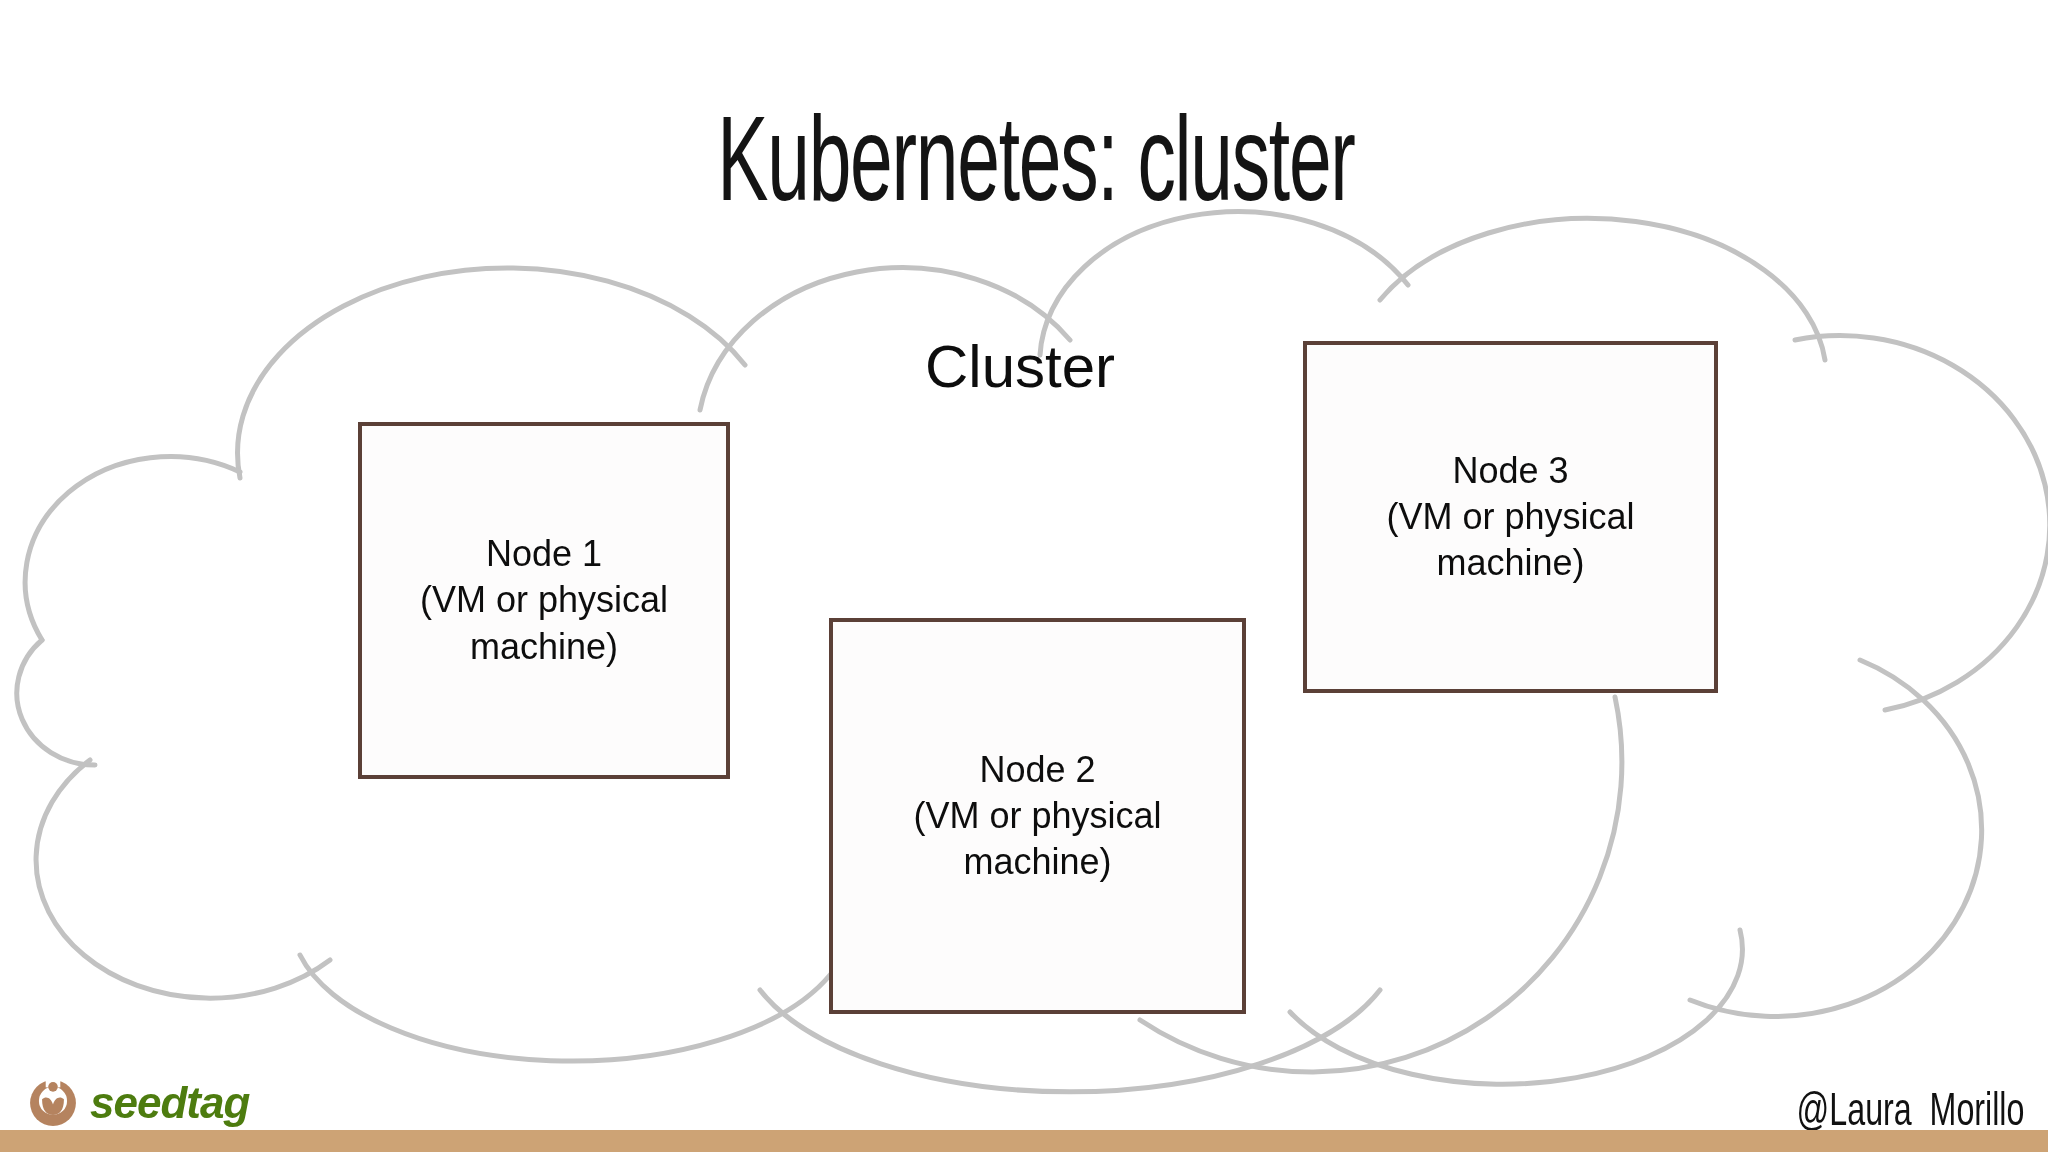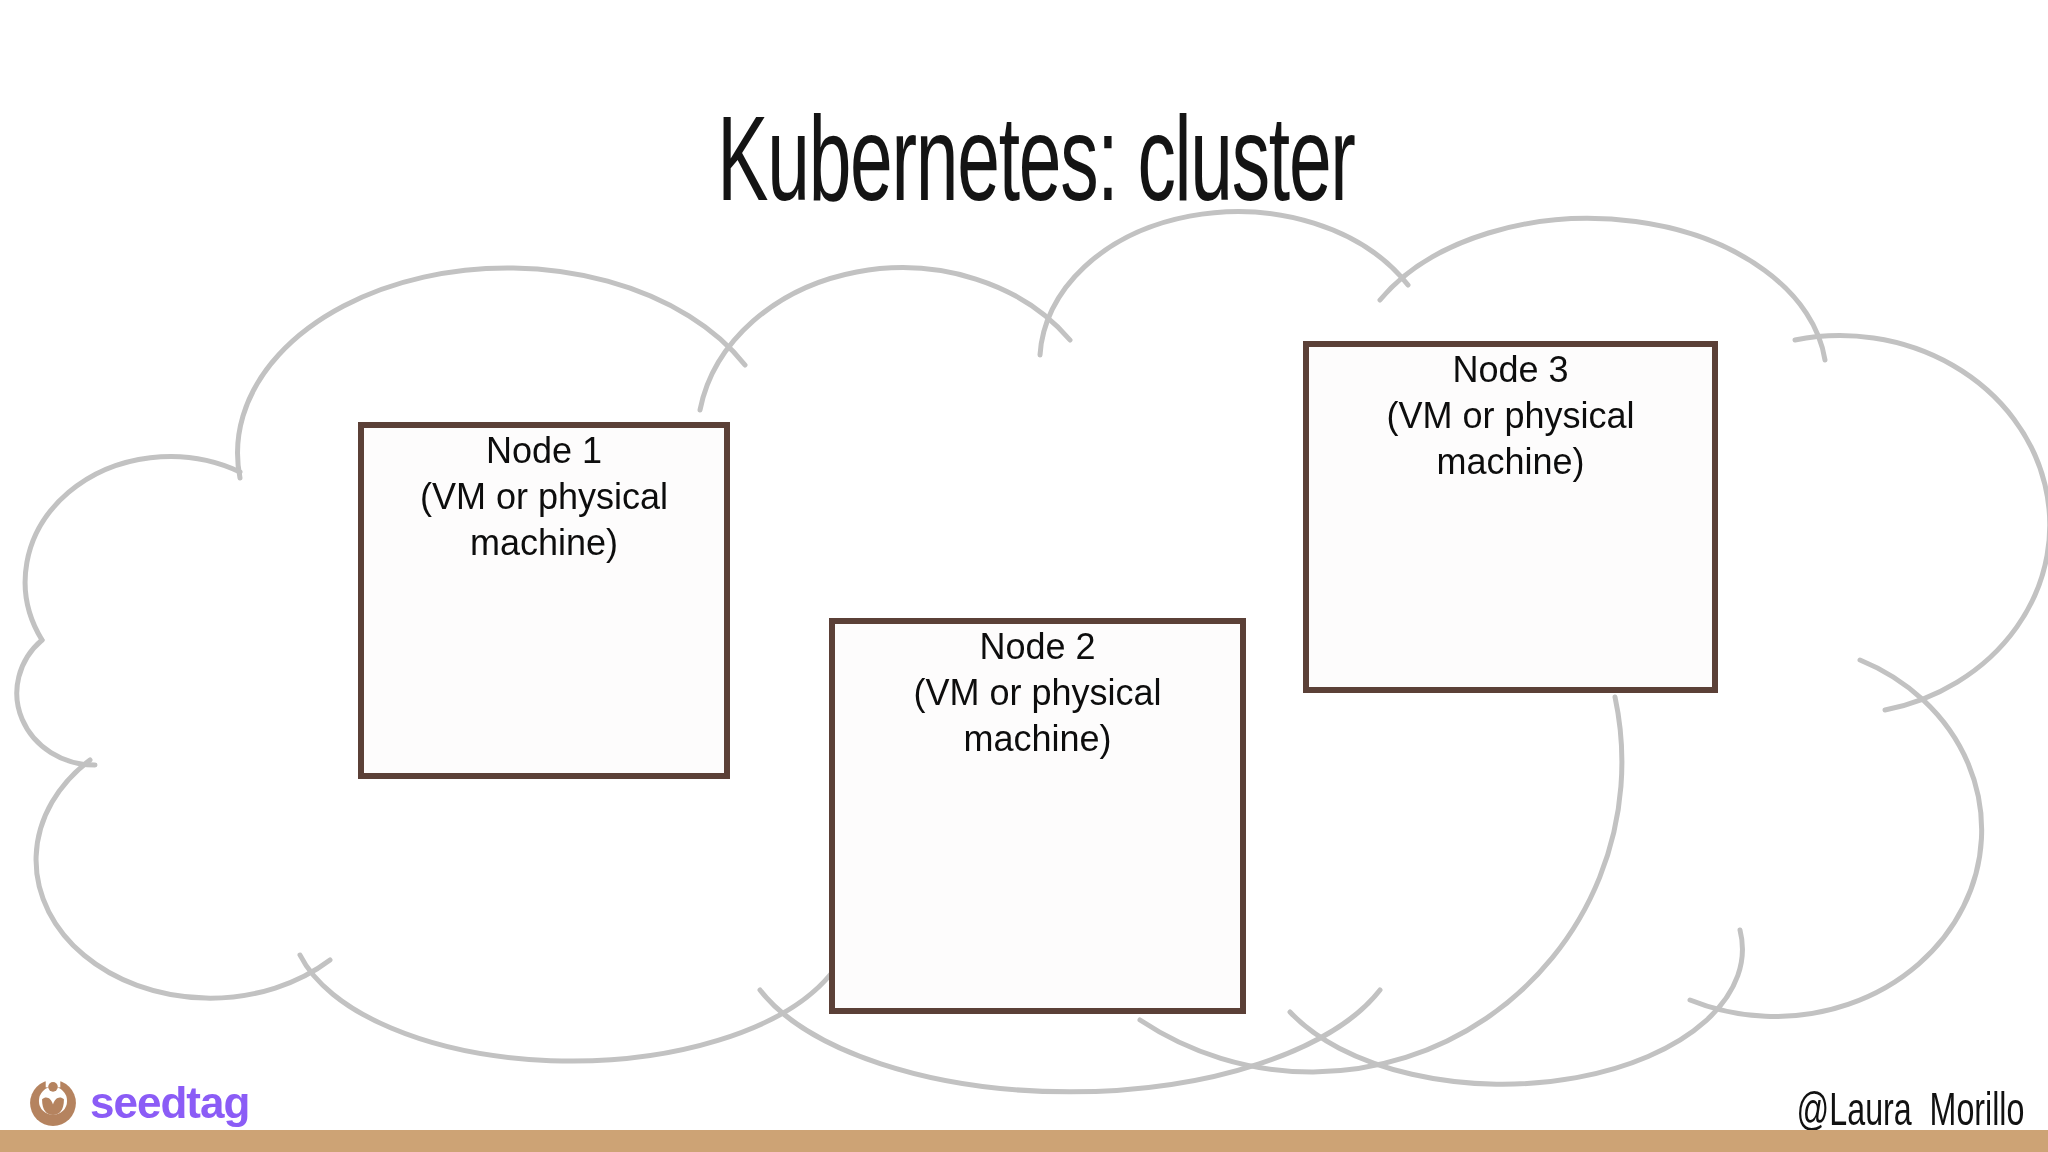--- a/index.html
+++ b/index.html
@@ -30,23 +30,23 @@
   
   .cluster-label{
     position:absolute;left:880px;top:332px;width:280px;
     text-align:center;
     font-size:60px;color:#0d0d0d;font-weight:400;
   }
 
   
   .node-box{
     position:absolute;
-    border:6px solid #8b5cf6;
+    border:4px solid #8b5cf6;
     background:#fdfcfc;
-    display:flex;justify-content:center;
+    display:flex;align-items:center;justify-content:center;
     box-sizing:border-box;
   }
   .node-box .node-label{
     font-size:36px;line-height:1.28;color:#0d0d0d;
     text-align:center;white-space:pre-line;
   }
   .node-1{left:358px;top:422px;width:372px;height:357px;}
   .node-2{left:829px;top:618px;width:417px;height:396px;}
   .node-3{left:1303px;top:341px;width:415px;height:352px;}
 
@@ -90,20 +90,21 @@
       <path d="M 330 960 A 170 135 0 0 1 90 760"></path>
       <path d="M 95 765 A 78 72 0 0 1 42 640"></path>
       <path d="M 42 640 A 145 125 0 0 1 240 472"></path>
     </g>
   </svg>
 
   <div class="title">
     <span class="squeeze">Kubernetes: cluster</span>
   </div>
 
+  <div class="cluster-label">Cluster</div>
 
   <div class="node-box node-1" style="border-color: rgb(91, 64, 55); background: rgb(253, 252, 252);">
     <div class="node-label">Node 1
 (VM or physical
 machine)</div>
   </div>
   <div class="node-box node-2" style="border-color: rgb(91, 64, 55); background: rgb(253, 252, 252);">
     <div class="node-label">Node 2
 (VM or physical
 machine)</div>
@@ -119,21 +120,21 @@
       <circle cx="24" cy="24" r="22" fill="#b5835f"></circle>
       <circle cx="24" cy="22" r="13.5" fill="#ffffff"></circle>
       <rect x="17" y="0" width="14" height="9" fill="#ffffff"></rect>
       <circle cx="24" cy="8.5" r="4.6" fill="#b5835f"></circle>
       <path d="M 13.5 20.5
                C 13.5 31.5 18 35.5 24 35.5
                C 30 35.5 34.5 31.5 34.5 20.5
                C 30.5 16.5 25.5 19.5 24 25.5
                C 22.5 19.5 17.5 16.5 13.5 20.5 Z" fill="#b5835f"></path>
     </svg>
-    <span class="brand-word" style="color: #8b5cf6;">seedtag</span>
+    <span class="brand-word" style="color: #4d7c0f; font-style: italic;">seedtag</span>
   </div>
 
   <div class="handle">
     <span class="squeeze">@Laura_Morillo</span>
   </div>
 
   <div class="footer-bar" style="background: rgb(205, 163, 117);"></div>
 
 </div>
 

